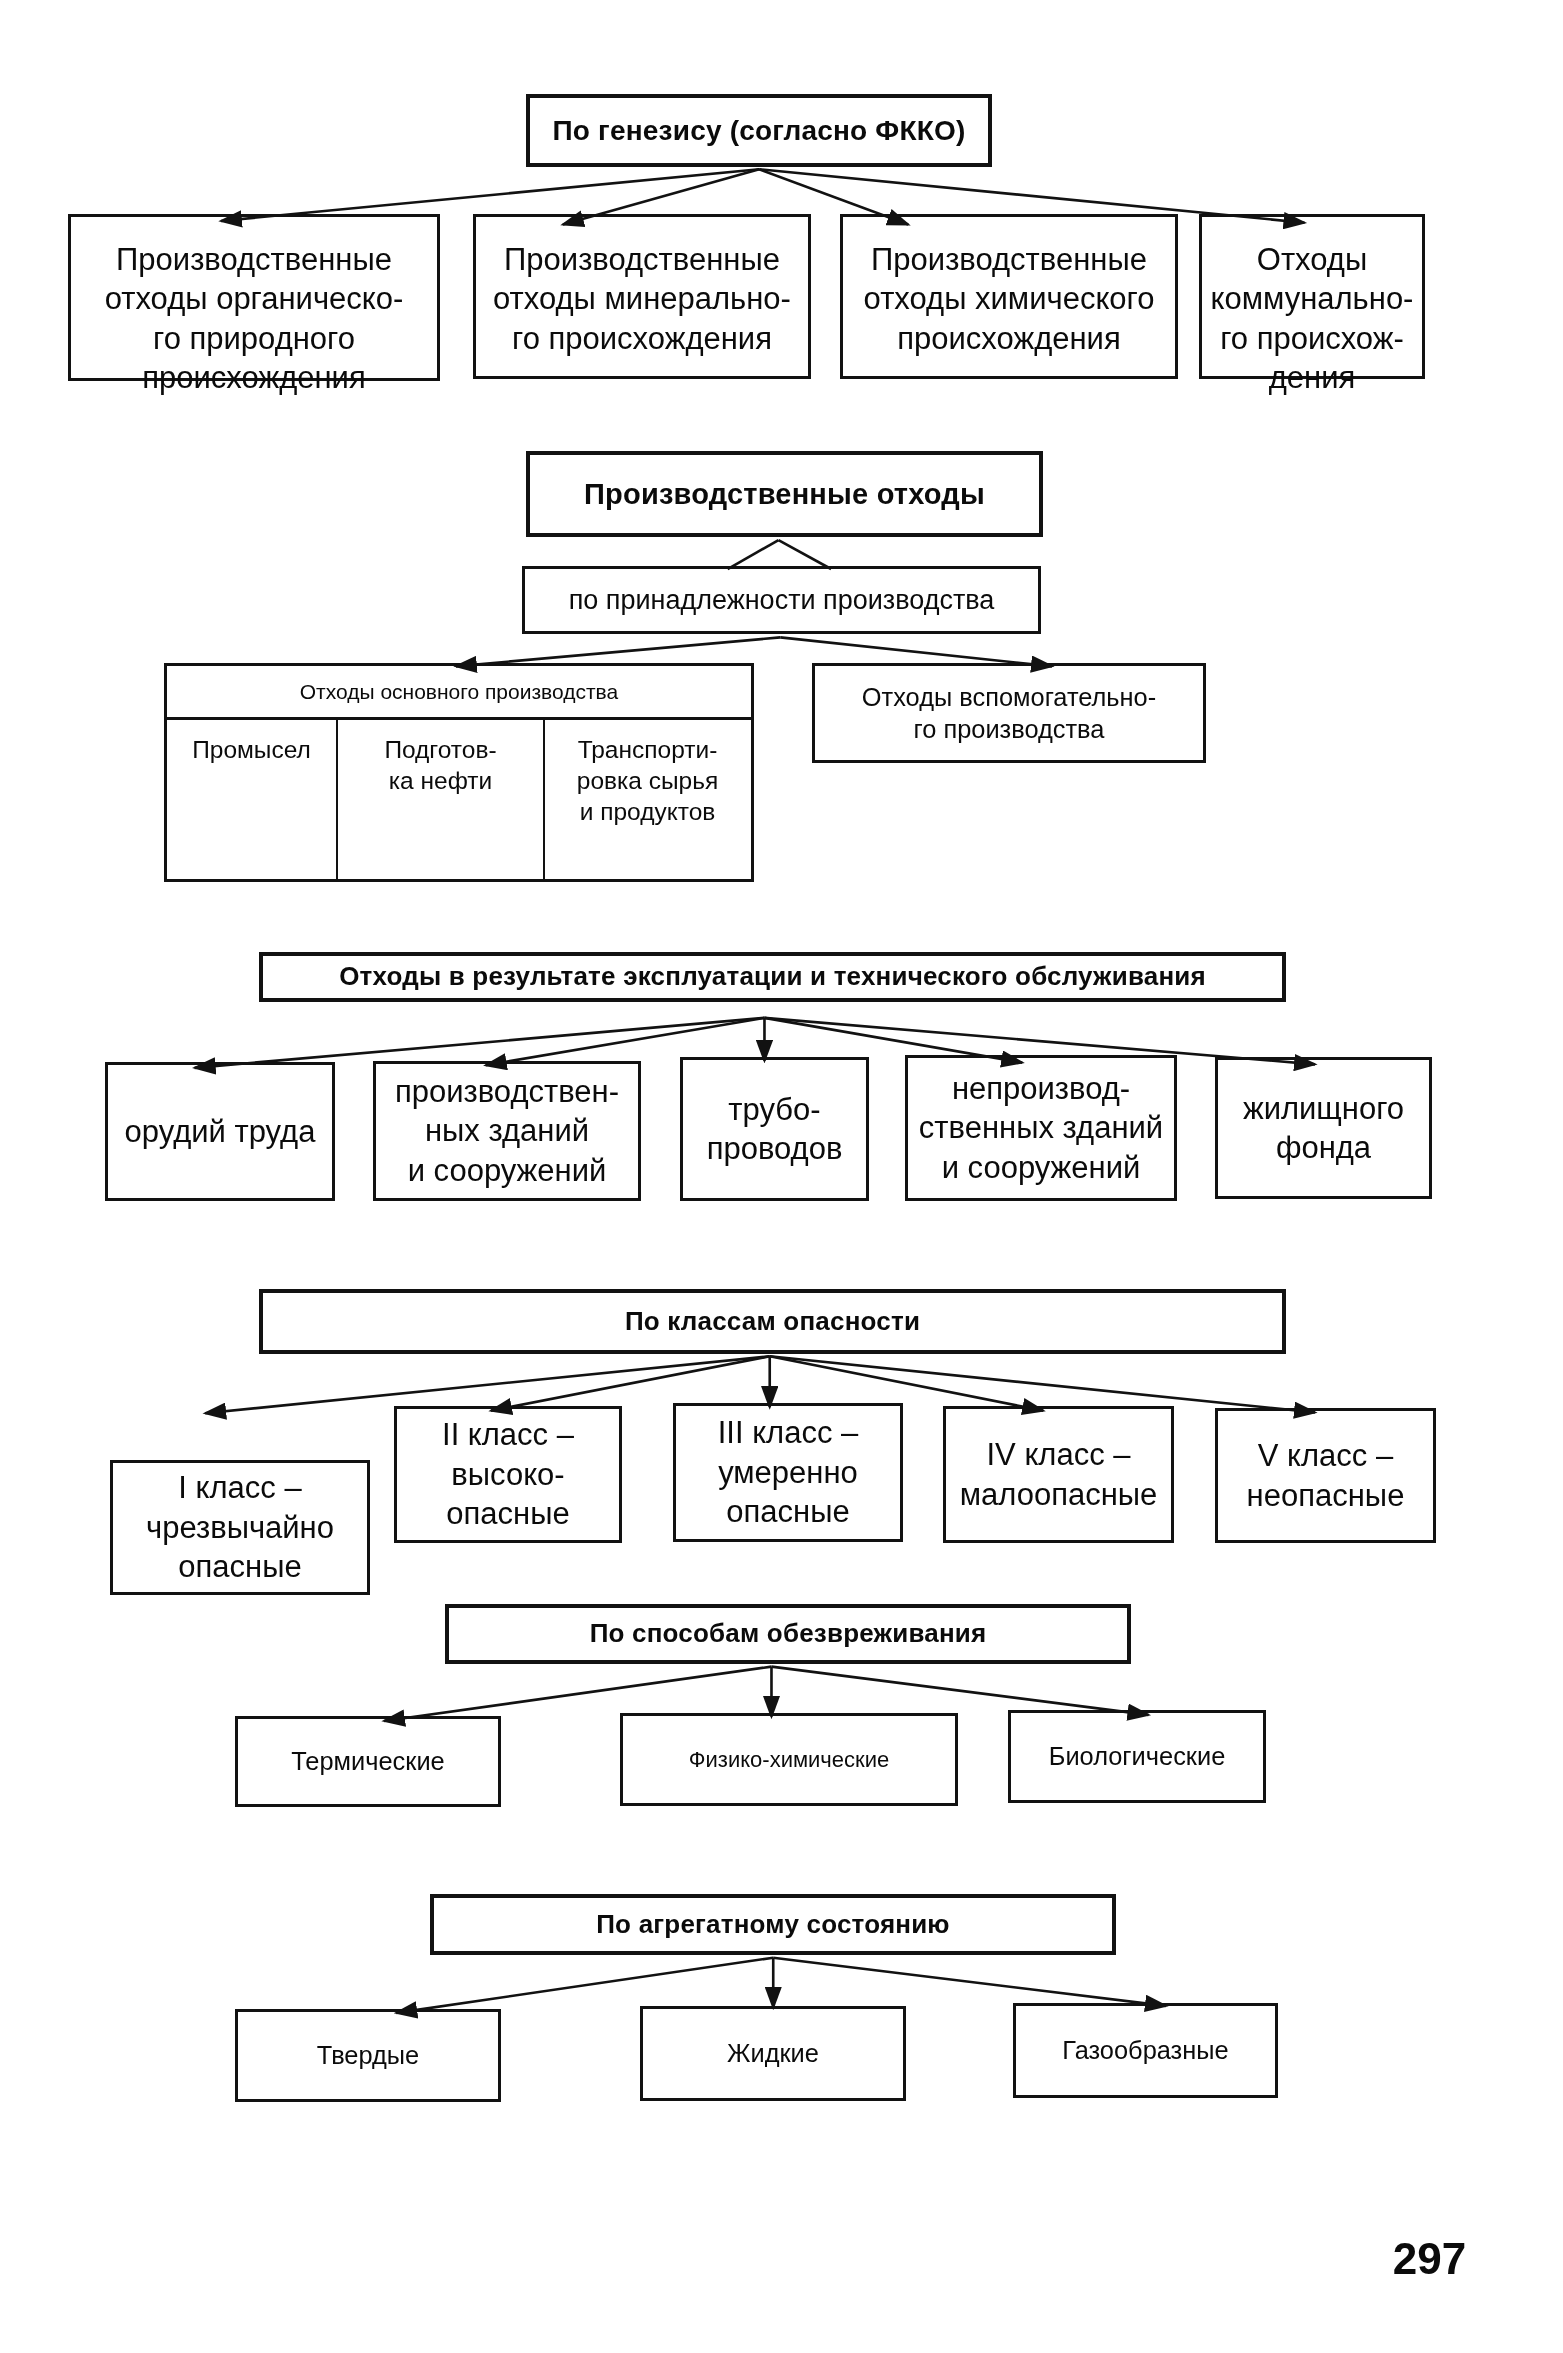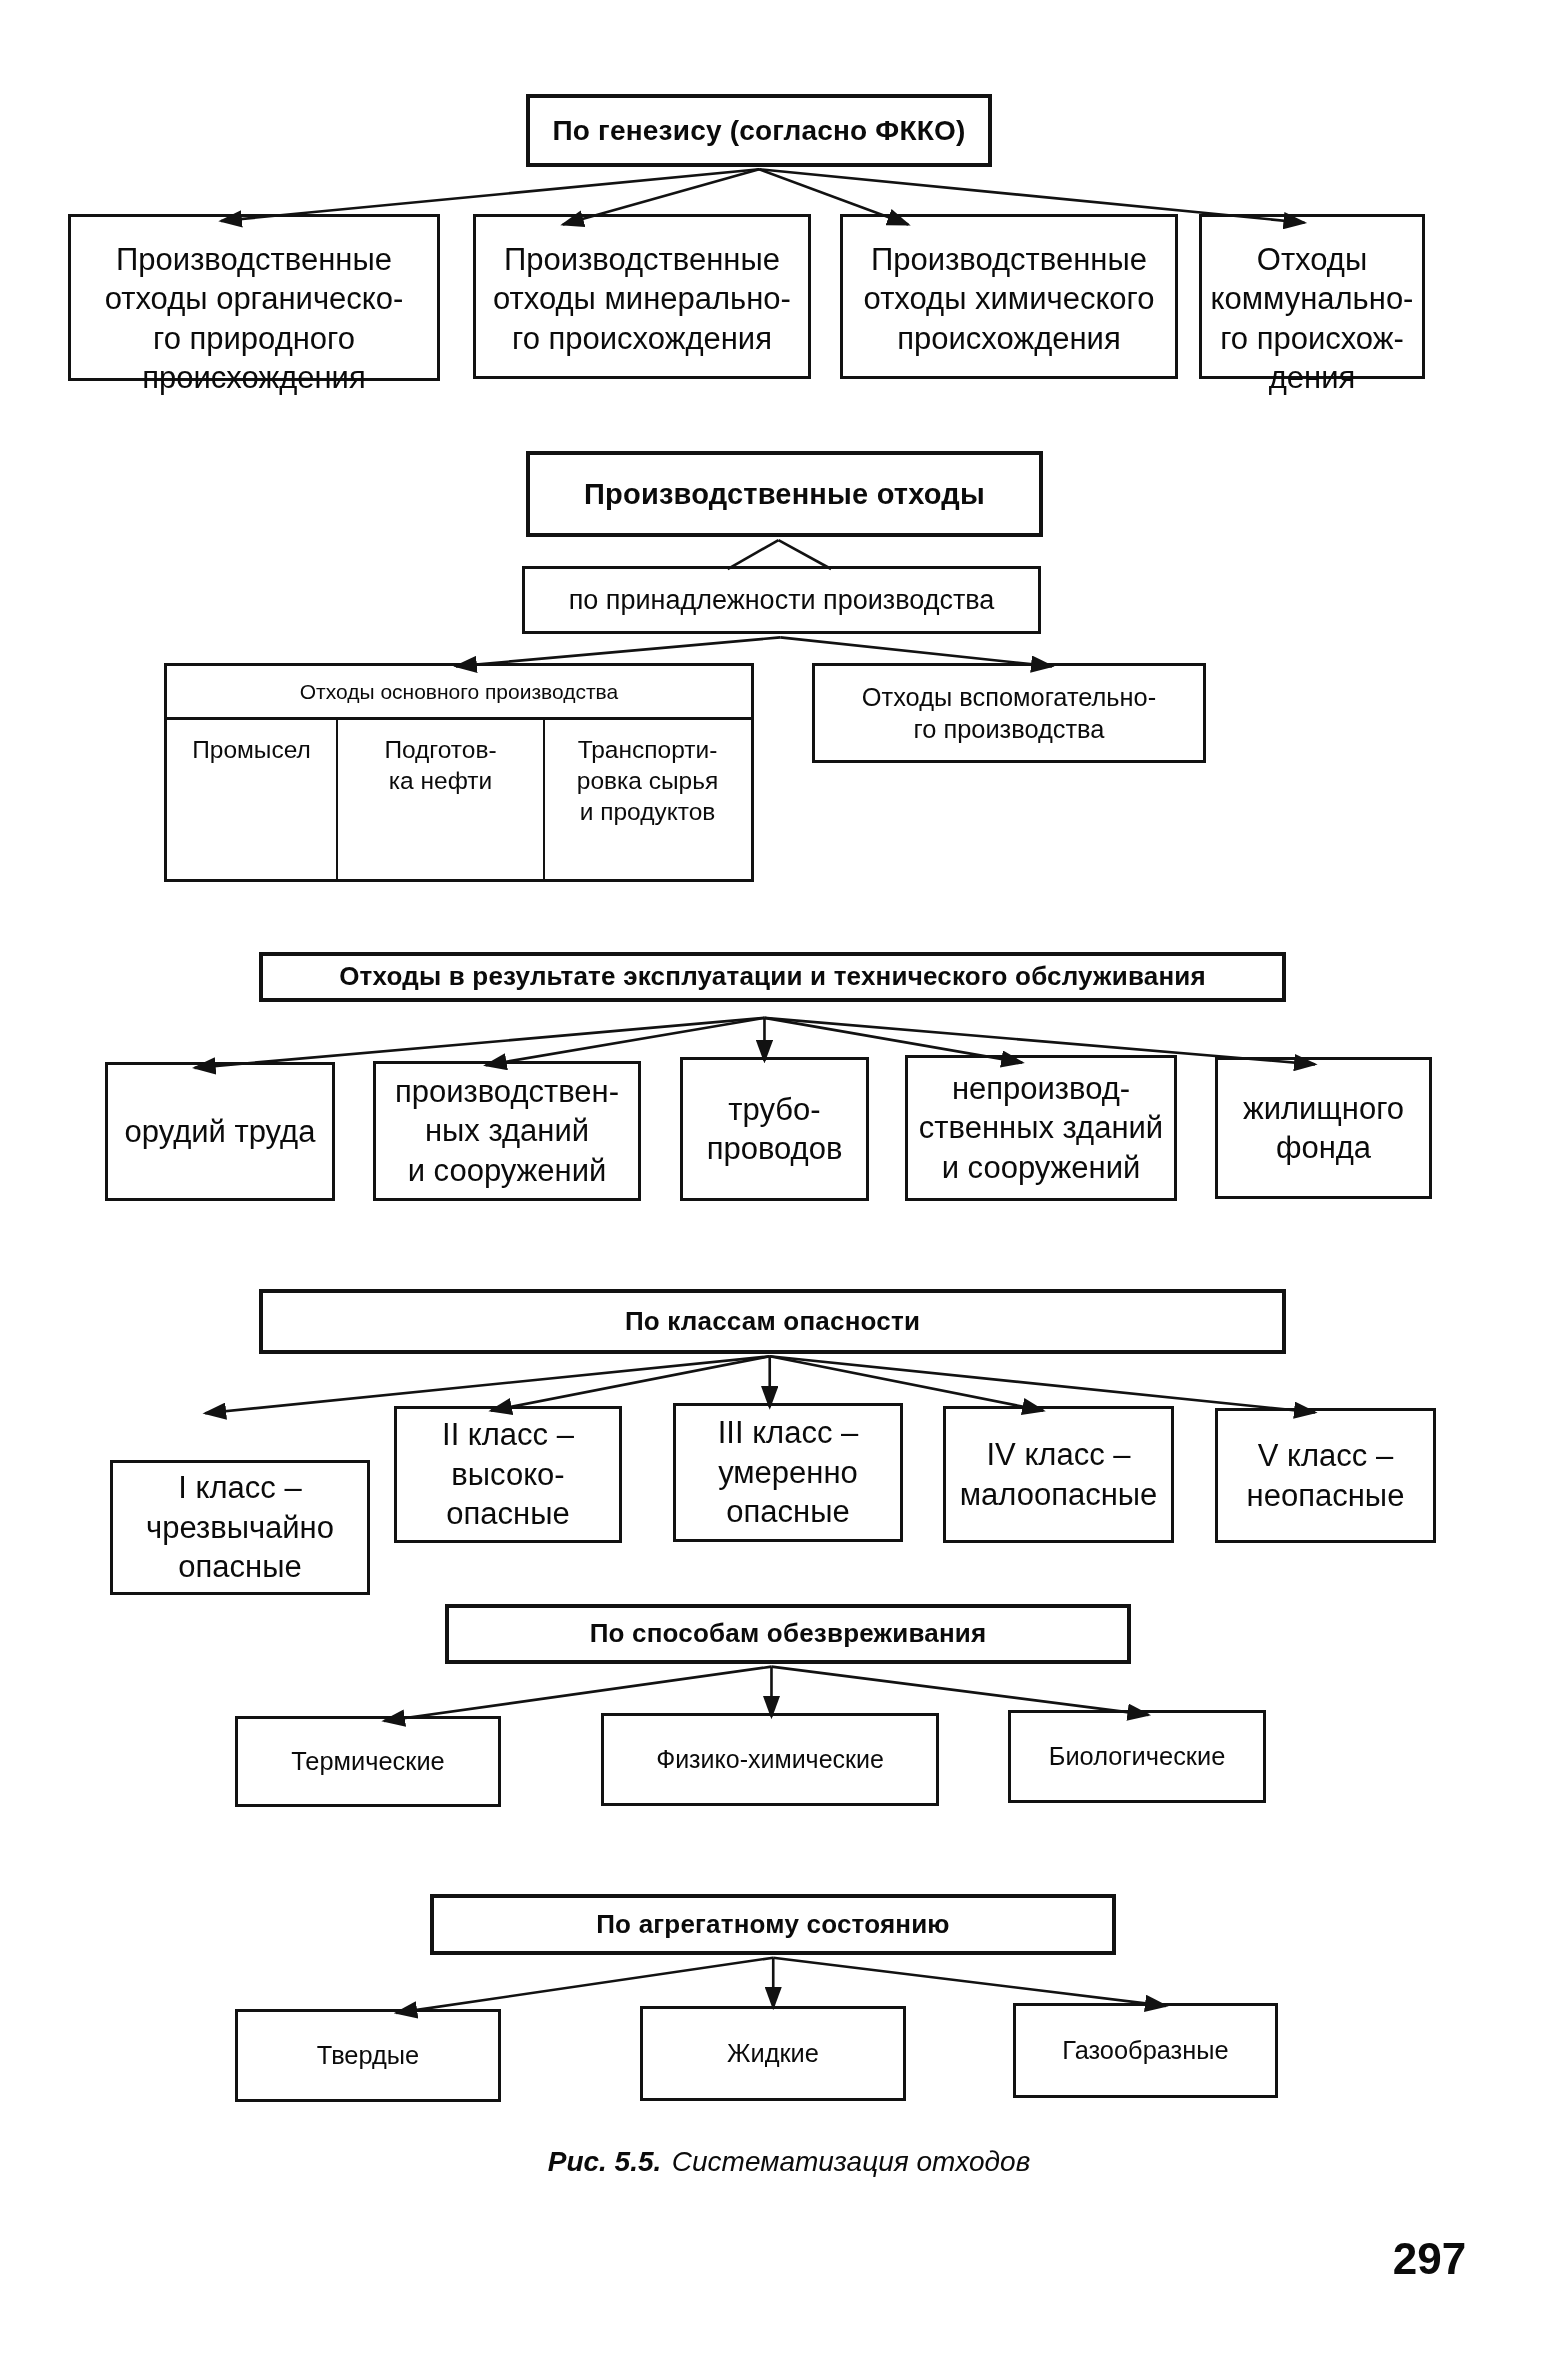--- a/index.html
+++ b/index.html
@@ -174,21 +174,21 @@
 умеренно
 опасные</div>
   <div class="box" style="left:943px; top:1406px; width:231px; height:137px;">IV класс –
 малоопасные</div>
   <div class="box" style="left:1215px; top:1408px; width:221px; height:135px;">V класс –
 неопасные</div>
 
   <div class="box hdr" style="left:445px; top:1604px; width:686px; height:60px;">По способам обезвреживания</div>
 
   <div class="box" style="left:235px;  top:1716px; width:266px; height:91px; font-size:25.4px;">Термические</div>
-  <div class="box" style="left:601px;  top:1713px; width:338px; height:93px; font-size:25px;">Физико-химические</div>
+  <div class="box" style="left:620px;  top:1713px; width:338px; height:93px; font-size:22px;">Физико-химические</div>
   <div class="box" style="left:1008px; top:1710px; width:258px; height:93px; font-size:25.4px;">Биологические</div>
 
   <div class="box hdr" style="left:430px; top:1894px; width:686px; height:61px;">По агрегатному состоянию</div>
 
   <div class="box" style="left:235px;  top:2009px; width:266px; height:93px; font-size:25.4px;">Твердые</div>
   <div class="box" style="left:640px;  top:2006px; width:266px; height:95px; font-size:25.4px;">Жидкие</div>
   <div class="box" style="left:1013px; top:2003px; width:265px; height:95px; font-size:25.4px;">Газообразные</div>
 
   <svg id="arrows" width="1564" height="2354" viewBox="0 0 1784 2685">
     <defs>
@@ -238,20 +238,17 @@
       </g>
 
       <g>
         <line x1="882" y1="2233" x2="452" y2="2296" marker-end="url(#ah)"></line>
         <line x1="882" y1="2233" x2="882" y2="2290" marker-end="url(#ah)"></line>
         <line x1="882" y1="2233" x2="1330" y2="2288" marker-end="url(#ah)"></line>
       </g>
     </g>
   </svg>
 
-  <div class="caption">
-    <span class="prefix">Рис. 5.5.</span><span>Систематизация отходов</span>
-  </div>
 
   <div class="pagenum">297</div>
 
 </div>
 
 
 </body></html>

